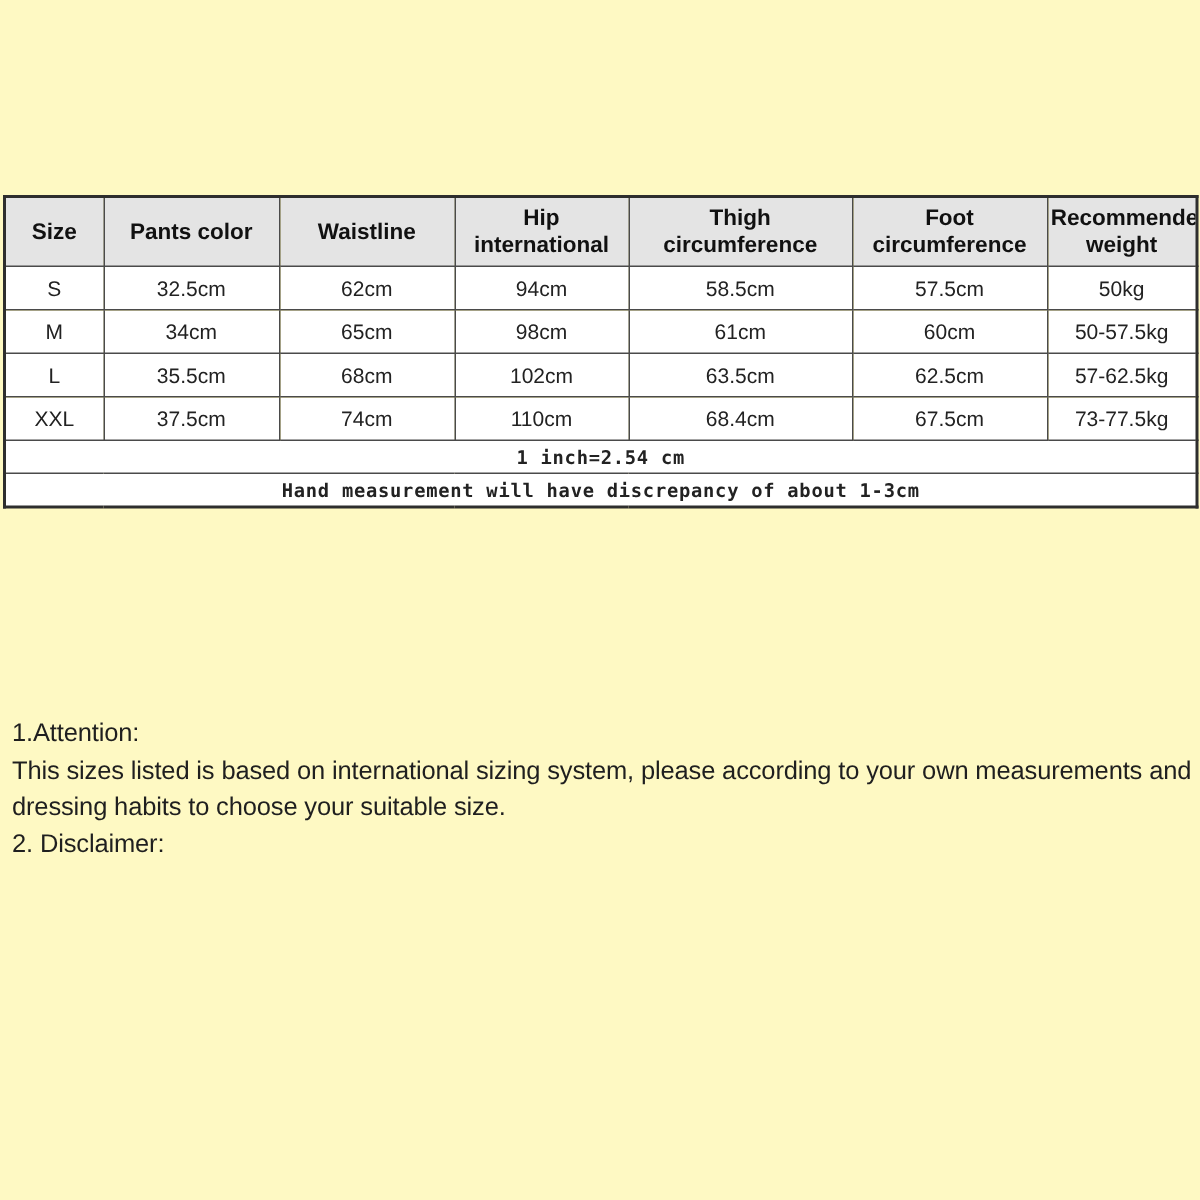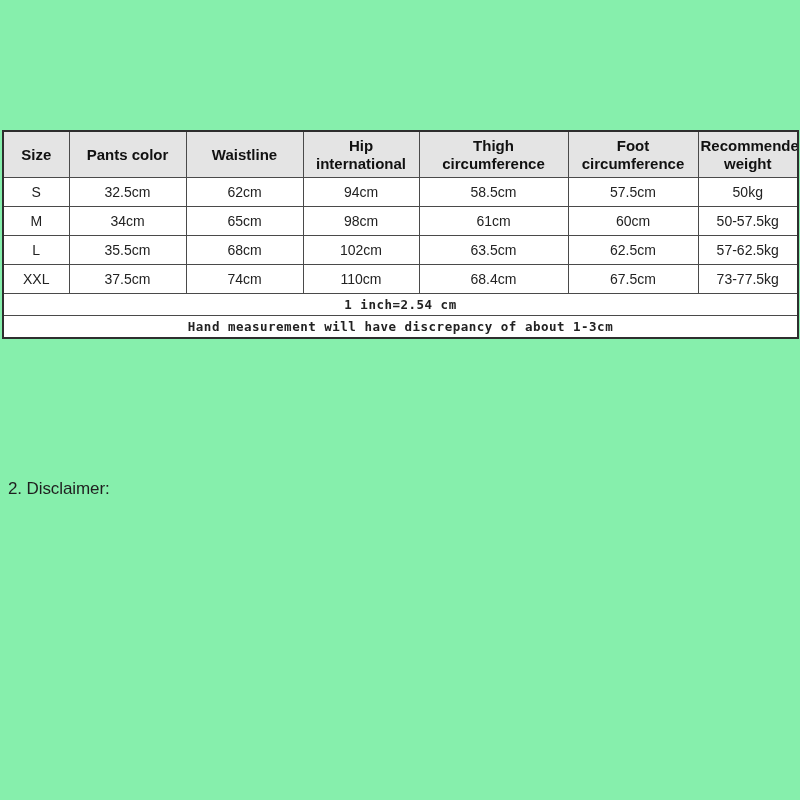--- a/index.html
+++ b/index.html
@@ -4,21 +4,21 @@
 <style>
   html, body {
     margin: 0;
     padding: 0;
     background: #ffffff;
   }
   .page {
     position: relative;
     width: 800px;
     height: 800px;
-    background: #86efac;
+    background: #fef9c3;
     overflow: hidden;
     font-family: "Liberation Sans", sans-serif;
     color: #1c1c1c;
   }
 
   
   .size-table-wrap {
     position: absolute;
     left: 2px;
     top: 130px;
@@ -143,16 +143,18 @@
             <td colspan="7" class="note-cell">1 inch=2.54 cm</td>
           </tr>
           <tr>
             <td colspan="7" class="note-cell">Hand measurement will have discrepancy of about 1-3cm</td>
           </tr>
         </tbody>
     </table>
   </div>
 
   <div class="info-text" id="info-text-block">
+      <div class="para">1.Attention:</div>
+      <div class="para">This sizes listed is based on international sizing system, please according to your own measurements and dressing habits to choose your suitable size.</div>
       <div class="para">2. Disclaimer:</div>
     </div>
 
 </div>
 
 </body></html>

